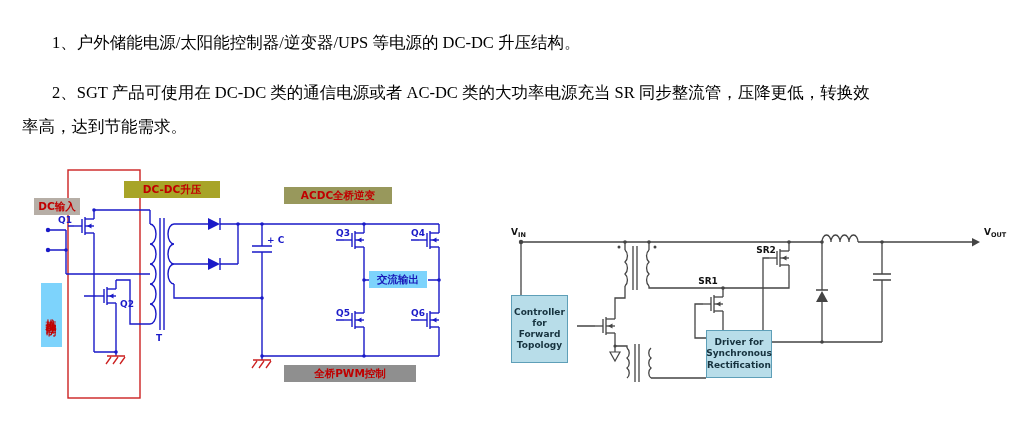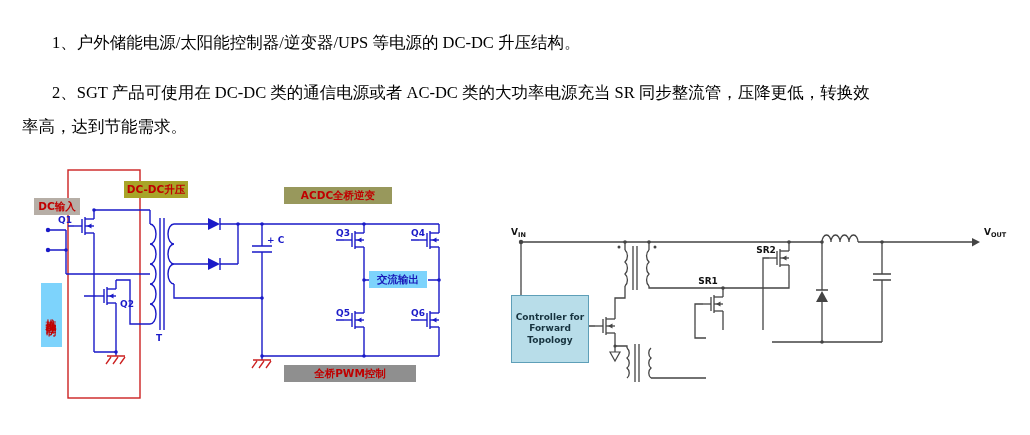--- a/index.html
+++ b/index.html
@@ -149,21 +149,21 @@
       <text class="clabel" x="88" y="141">Q2</text>
       <text class="clabel" text-anchor="end" x="318" y="70">Q3</text>
       <text class="clabel" text-anchor="end" x="393" y="70">Q4</text>
       <text class="clabel" text-anchor="end" x="318" y="150">Q5</text>
       <text class="clabel" text-anchor="end" x="393" y="150">Q6</text>
       <text class="clabel" text-anchor="middle" x="127" y="175">T</text>
       <text class="clabel" x="235" y="77">+ C</text>
     </svg>
 
     <div class="olabel lab-gray" style="left:2px;top:32px;width:46px;height:17px;">DC输入</div>
-    <div class="olabel lab-olive1" style="left:92px;top:15px;width:64px;height:17px;">DC-DC升压</div>
+    <div class="olabel lab-olive1" style="left:92px;top:15px;width:96px;height:17px;">DC-DC升压</div>
     <div class="olabel lab-olive2" style="left:252px;top:21px;width:108px;height:17px;">ACDC全桥逆变</div>
     <div class="olabel lab-yellow vertical" style="left:9px;top:117px;width:21px;height:64px;">推挽控制</div>
     <div class="olabel lab-yellow blue-text" style="left:337px;top:105px;width:58px;height:17px;">交流输出</div>
     <div class="olabel lab-dgray" style="left:252px;top:199px;width:132px;height:17px;">全桥PWM控制</div>
   </div>
 
   <div class="right-diagram">
     <svg class="schematic" viewBox="0 0 535 170">
       <defs>
         <g id="nmos2" fill="none" stroke="currentColor" stroke-width="1.3">
@@ -233,16 +233,17 @@
         <circle class="rdot" cx="315" cy="120" r="1.8"></circle>
           <circle class="rdot" cx="108" cy="124" r="1.6"></circle>
       </g>
 
       <text class="rlabel" x="4" y="13"><tspan>V</tspan><tspan font-size="6.5" dy="2">IN</tspan></text>
       <text class="rlabel" x="477" y="13"><tspan>V</tspan><tspan font-size="6.5" dy="2">OUT</tspan></text>
       <text class="rlabel" text-anchor="middle" x="201" y="62">SR1</text>
       <text class="rlabel" text-anchor="middle" x="259" y="31">SR2</text>
     </svg>
 
-    <div class="bluebox" style="left:4px;top:73px;width:78px;height:68px;">Controller for Forward Topology</div>
+    <div class="bluebox" style="left:4px;top:73px;width:57px;height:68px;">Controller for Forward Topology</div>
+    <div class="bluebox" style="left:199px;top:108px;width:66px;height:48px;">Driver for Synchronous Rectification</div>
   </div>
 
 </div>
 
 </body></html>

